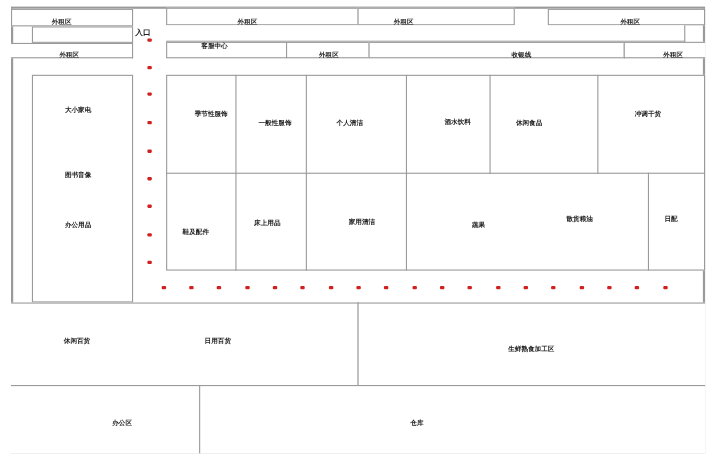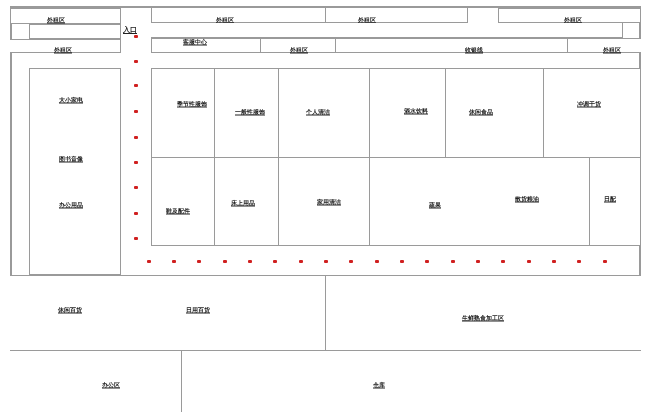--- a/index.html
+++ b/index.html
@@ -1,19 +1,19 @@
 <!DOCTYPE html>
 <html><head>
 <meta charset="utf-8">
 <style>
   html,body{margin:0;padding:0;background:#ffffff;}
   body{width:647px;height:420px;position:relative;overflow:hidden;font-family:"DejaVu Sans","Liberation Sans",sans-serif;}
   .box{position:absolute;box-sizing:border-box;border:1px solid #9a9a9a;background:#fff;}
   .line{position:absolute;background:#9a9a9a;}
-  .lbl{position:absolute;font-size:6px;font-weight:bold;color:#222;white-space:nowrap;transform:translate(-50%,-50%);text-decoration:underline;}
+  .lbl{position:absolute;font-size:6px;font-weight:bold;color:#222;white-space:nowrap;transform:translate(-50%,-50%);}
   .dot{position:absolute;width:4px;height:3px;background:#d02020;border-radius:1px;}
 </style>
 </head>
 <body>
 
 <div class="box" style="left:10px;top:6px;width:631px;height:406px;border-width:2px;background:transparent;"></div>
 
 <div class="box" style="left:10px;top:8px;width:111px;height:16px;"></div>
 <div class="lbl" style="left:56px;top:20px;">外租区</div>
 <div class="box" style="left:29px;top:24px;width:92px;height:15px;"></div>

